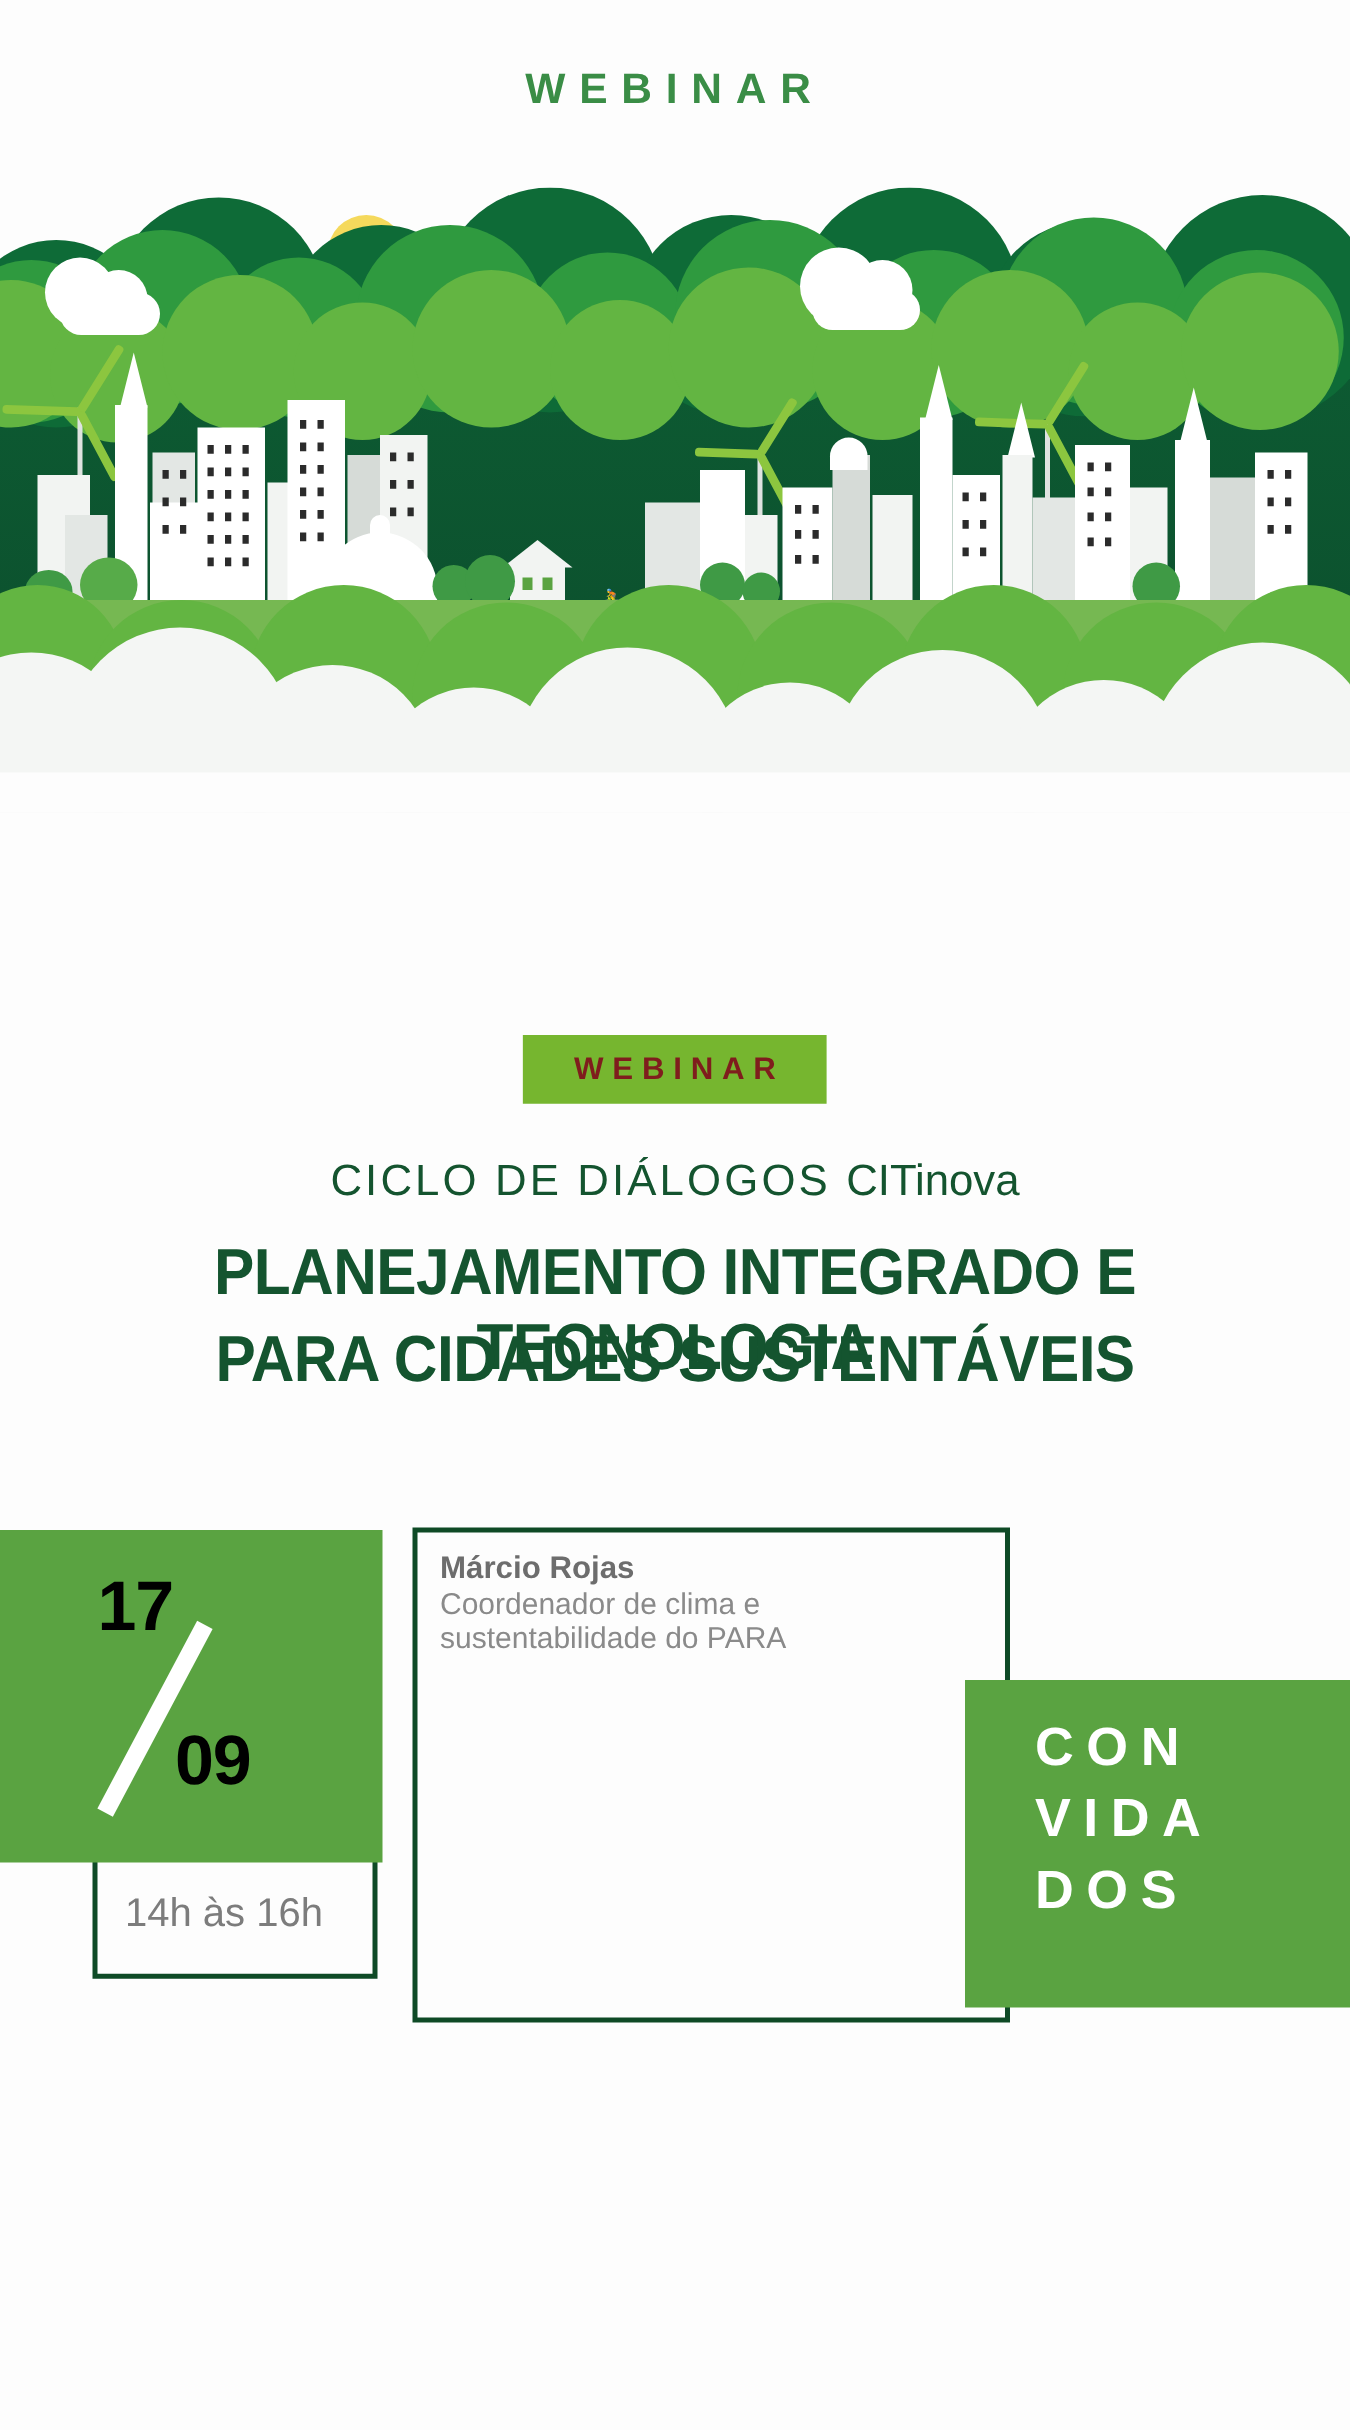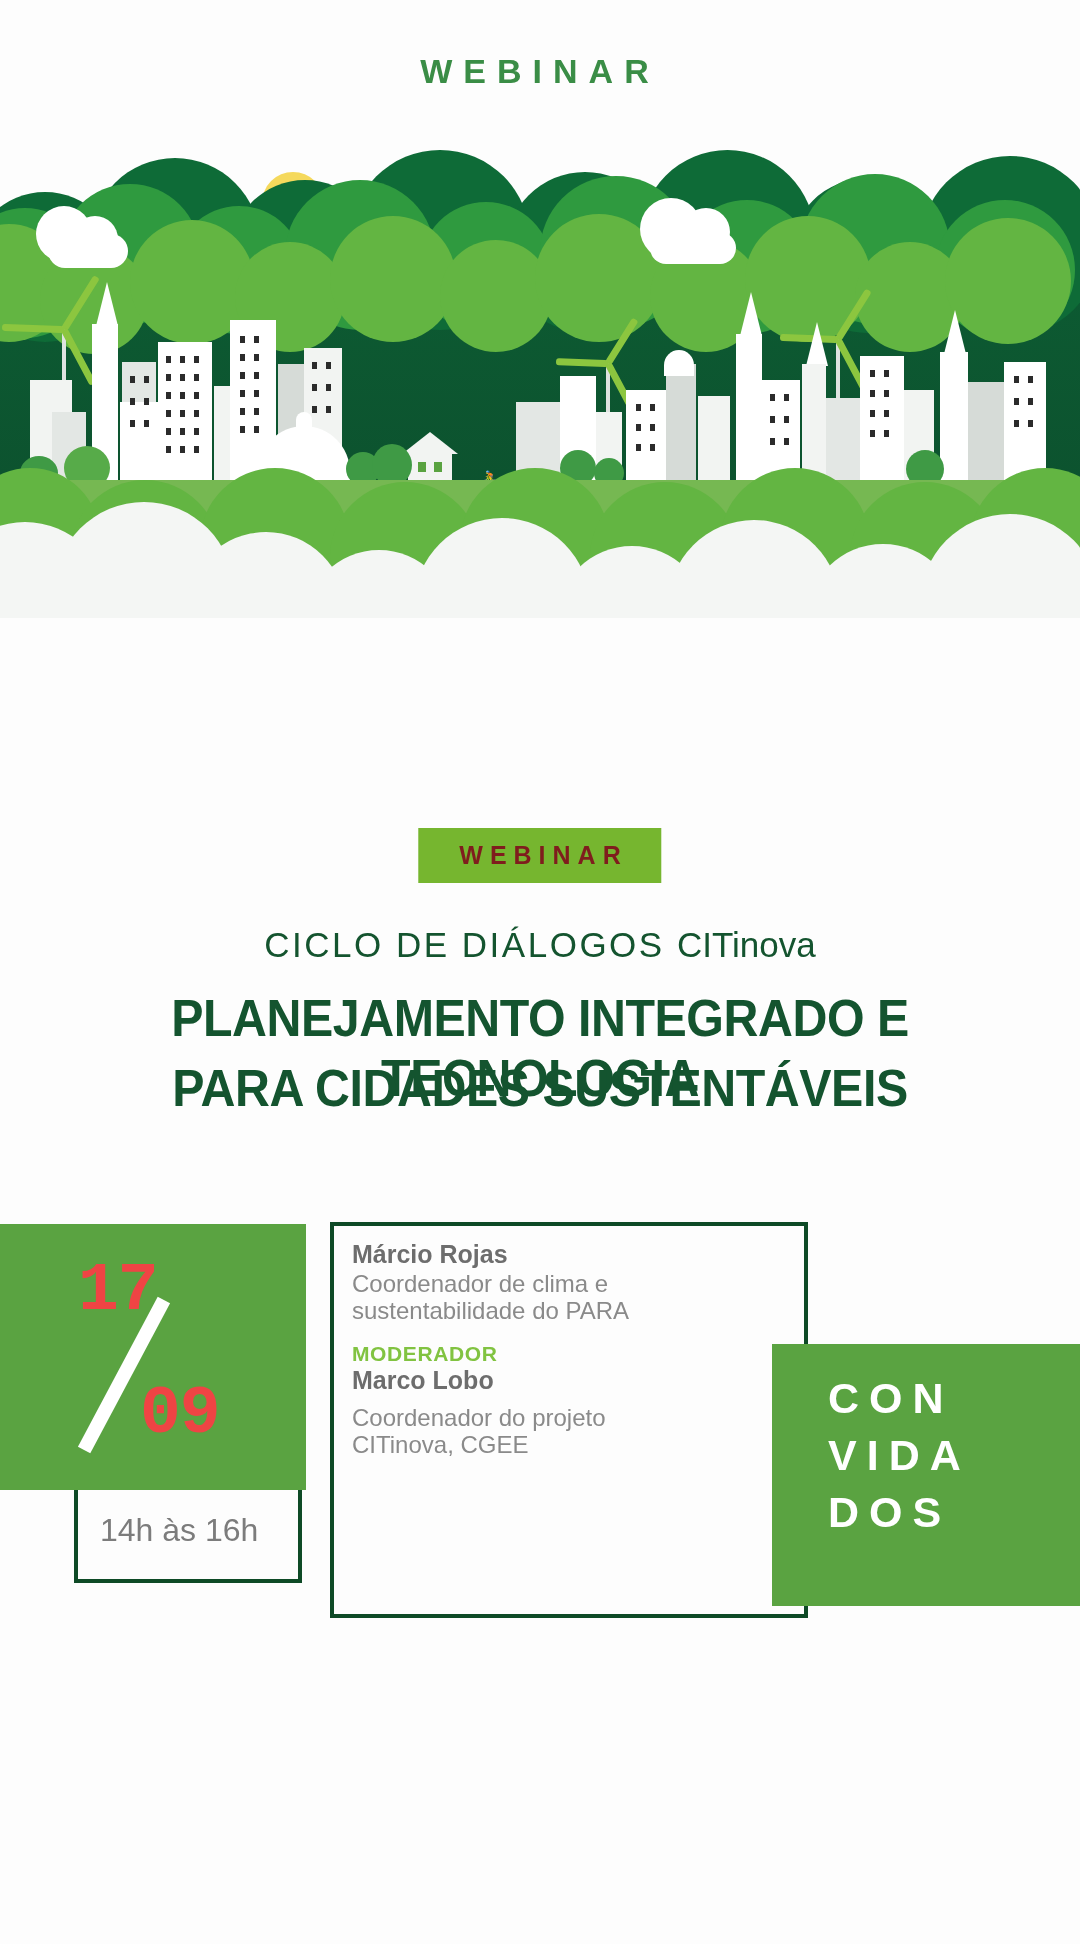--- a/index.html
+++ b/index.html
@@ -74,23 +74,22 @@
   
   .date-outline{
     position:absolute; left:74px; top:1356px; width:228px; height:227px;
     border:4px solid #0e4a26; box-sizing:border-box;
   }
   .date-box{
     position:absolute; left:0; top:1224px; width:306px; height:266px;
     background:#5aa341;
   }
   .date-num{
-    position:absolute; color:#ef4444; font-weight:bold; font-size:68px;
+    position:absolute; color:#000000; font-weight:bold; font-size:56px;
     letter-spacing:-1px;
-    font-family:Liberation Mono, monospace;
   }
   .date-num.d1{left:78px; top:1252px;}
   .date-num.d2{left:140px; top:1375px;}
   .date-slash{
     position:absolute; left:117px; top:1290px; width:14px; height:170px;
     background:#ffffff; transform:rotate(28deg); transform-origin:50% 50%;
   }
   .time-txt{
     position:absolute; left:100px; top:1512px;
     font-size:32px; color:#7c7c7c;
@@ -350,26 +349,20 @@
 <div class="spk-list">
 
 
 
   <div class="spk">
     <div class="spk-name">Márcio Rojas</div>
     <div class="spk-role">Coordenador de clima e</div>
     <div class="spk-role">sustentabilidade do PARA</div>
   </div>
 
-  <div class="spk">
-    <div class="mod-label">MODERADOR</div>
-    <div class="spk-name">Marco Lobo</div>
-    <div class="spk-role" style="margin-top:8px;">Coordenador do projeto</div>
-    <div class="spk-role">CITinova, CGEE</div>
-  </div>
 
 </div>
 
 <div class="conv-box">
   <div class="lines">
     <div class="ln">CON</div>
     <div class="ln">VIDA</div>
     <div class="ln">DOS</div>
   </div>
 </div>

